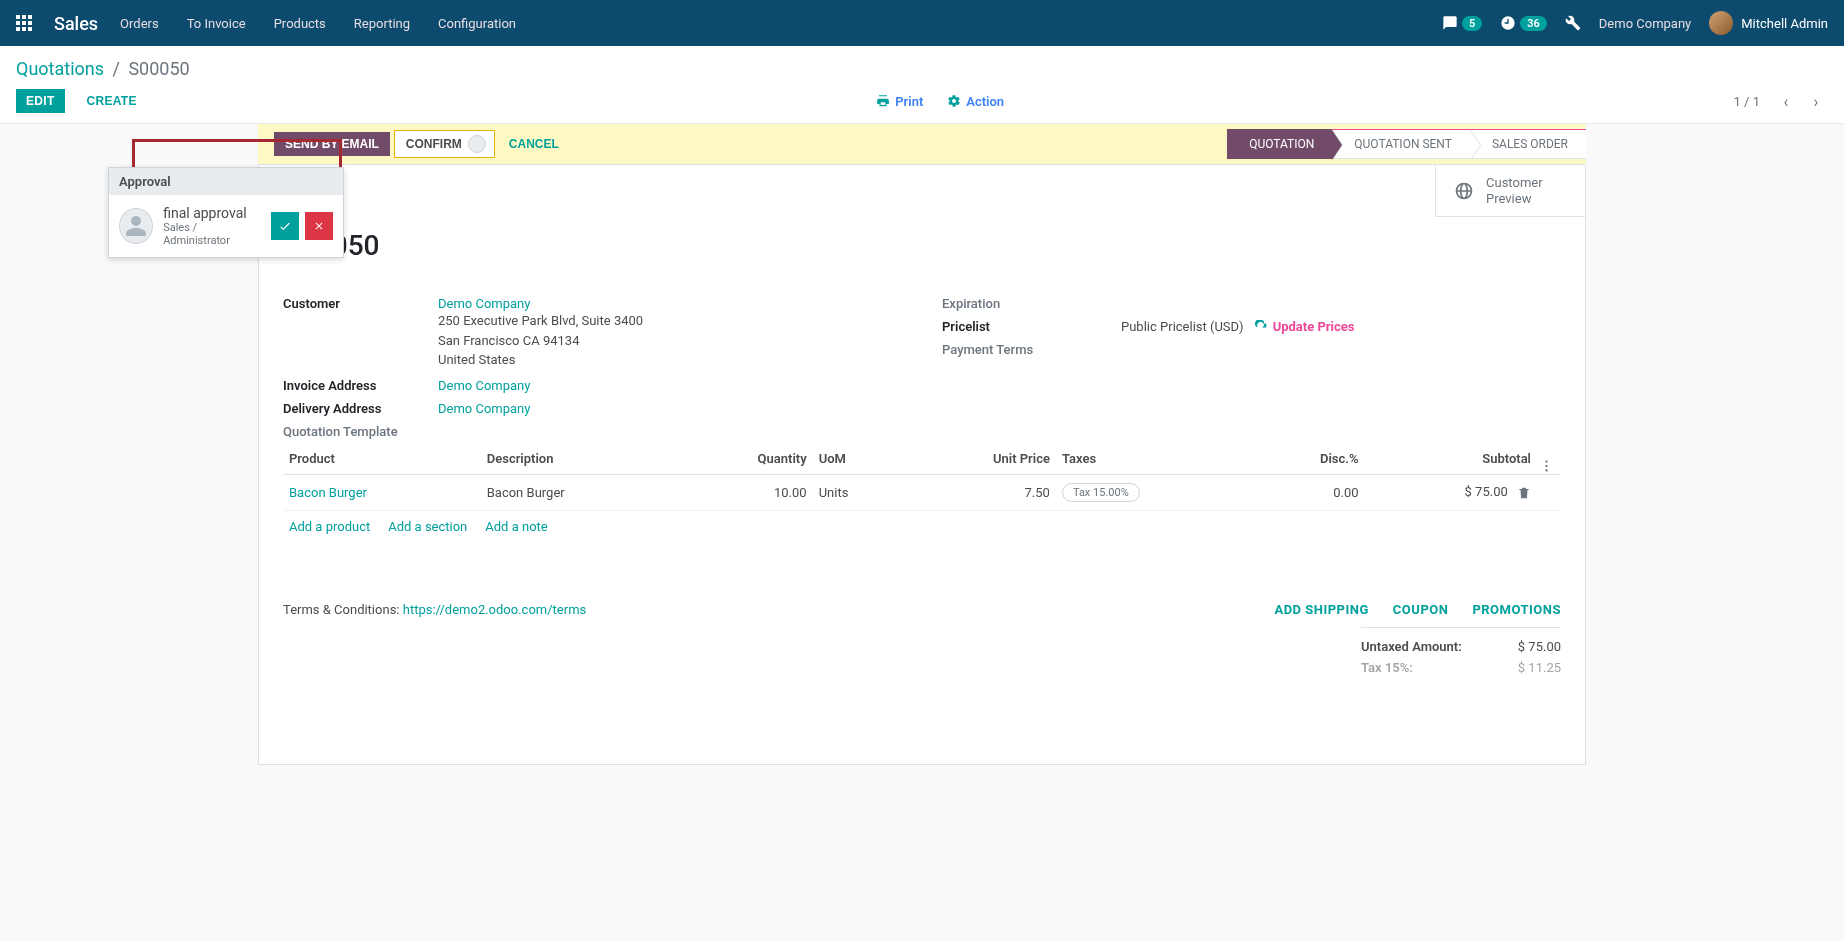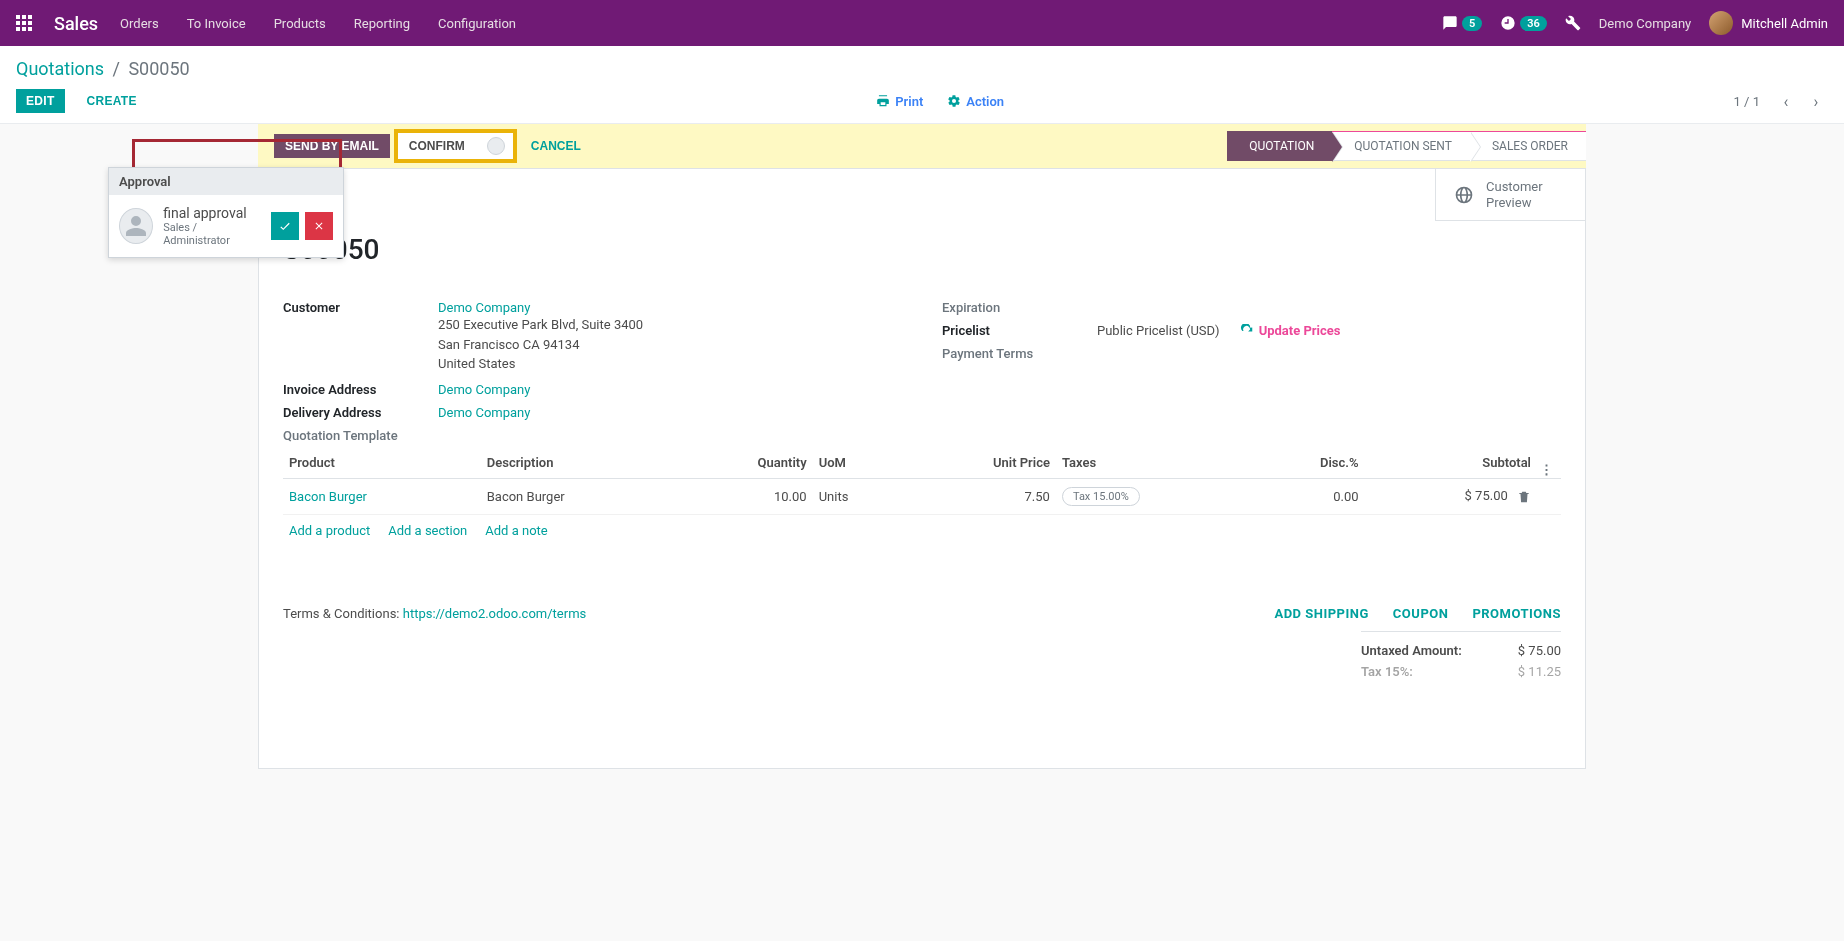--- a/index.html
+++ b/index.html
@@ -1,20 +1,20 @@
 <!DOCTYPE html>
 <html><head>
 <meta charset="utf-8">
 <style>
 * { box-sizing: border-box; margin: 0; padding: 0; }
 body { font-family: -apple-system, BlinkMacSystemFont, "Segoe UI", Roboto, "Helvetica Neue", Arial, sans-serif; font-size: 13px; color: #4c4c4c; background: #f9f9f9; }
 a { color: #00a09d; text-decoration: none; cursor: pointer; }
 
 
-.topnav { background: #701a75; color: #fff; height: 46px; display: flex; align-items: center; padding: 0 16px; justify-content: space-between; }
+.topnav { background: #0c4a6e; color: #fff; height: 46px; display: flex; align-items: center; padding: 0 16px; justify-content: space-between; }
 .topnav-left { display: flex; align-items: center; gap: 22px; }
 .apps-icon { display: grid; grid-template-columns: repeat(3,4px); grid-template-rows: repeat(3,4px); gap: 2px; cursor: pointer; }
 .apps-icon span { background: #fff; width: 4px; height: 4px; }
 .brand { font-size: 18px; font-weight: 500; color: #fff; }
 .menu { display: flex; gap: 28px; }
 .menu-item { color: #e6dde3; cursor: pointer; font-size: 13px; }
 .topnav-right { display: flex; align-items: center; gap: 18px; }
 .badge { background: #00a09d; color: #fff; border-radius: 10px; padding: 1px 7px; font-size: 11px; font-weight: 600; }
 .chat-wrap, .activity-wrap { display: flex; align-items: center; gap: 4px; cursor: pointer; }
 .icon-svg { width: 16px; height: 16px; fill: #fff; }
@@ -36,21 +36,21 @@
 .controlbar-center { flex: 1; display: flex; justify-content: center; gap: 24px; }
 .ctrl-action { color: #3b82f6; font-weight: 600; cursor: pointer; display: inline-flex; align-items: center; gap: 5px; font-size: 13px; }
 .controlbar-right { display: flex; align-items: center; gap: 14px; color: #6c757d; }
 .pager-arrows { display: flex; gap: 6px; }
 .pager-arrow { width: 24px; height: 24px; display: flex; align-items: center; justify-content: center; cursor: pointer; color: #6c757d; font-size: 16px; }
 
 
 .statusbar { background: #fef9c3; border-bottom: 1px solid #dee2e6; display: flex; align-items: center; padding: 5px 0 5px 16px; position: relative; }
 .status-left { display: flex; gap: 4px; align-items: center; }
 .btn-send { background: #714b67; color: #fff; border: none; padding: 5px 11px; font-size: 12px; font-weight: 600; cursor: pointer; text-transform: uppercase; }
-.btn-confirm { background: #fff; color: #4c4c4c; border: 4px solid #eab308; padding: 4px 8px 4px 11px; font-size: 12px; font-weight: 600; cursor: pointer; text-transform: uppercase; display: inline-flex; align-items: center; gap: 22px; }
+.btn-confirm { background: #fff; color: #4c4c4c; border: 1px solid #eab308; padding: 4px 8px 4px 11px; font-size: 12px; font-weight: 600; cursor: pointer; text-transform: uppercase; display: inline-flex; align-items: center; gap: 6px; }
 .btn-confirm .mini-avatar { width: 18px; height: 18px; border-radius: 50%; background: #e9ecef; border: 1px solid #ced4da; }
 .btn-cancel-s { background: transparent; color: #00a09d; border: none; padding: 5px 10px; font-size: 12px; font-weight: 600; cursor: pointer; text-transform: uppercase; }
 .status-right { margin-left: auto; display: flex; align-items: stretch; height: 30px; }
 .chevron { position: relative; display: flex; align-items: center; padding: 0 18px 0 22px; font-size: 12px; font-weight: 400; text-transform: uppercase; color: #6c757d; background: #fff; border-top: 1px solid #ec4899; border-bottom: 1px solid #dee2e6; }
 .chevron.active { background: #714b67; color: #fff; border-color: #714b67; }
 .chevron::after { content: ""; position: absolute; right: -10px; top: 0; border-top: 15px solid transparent; border-bottom: 15px solid transparent; border-left: 10px solid #fff; z-index: 2; }
 .chevron.active::after { border-left-color: #714b67; }
 .chevron::before { content: ""; position: absolute; right: -11px; top: 0; border-top: 15px solid transparent; border-bottom: 15px solid transparent; border-left: 10px solid #dee2e6; z-index: 1; }
 .chevron:last-child::after, .chevron:last-child::before { display: none; }
 
@@ -74,21 +74,21 @@
 .stat-btn .globe { width: 20px; height: 20px; fill: #6c757d; }
 .stat-btn .txt { font-size: 13px; color: #6c757d; line-height: 1.2; }
 .sheet-inner { padding: 24px 24px 0 24px; }
 .rec-title { font-size: 28px; font-weight: 500; color: #212529; margin: 40px 0 30px 0; }
 .form-grid { display: grid; grid-template-columns: 1fr 1fr; gap: 0 40px; }
 .field-row { display: flex; padding: 4px 0; }
 .field-label { width: 155px; font-weight: 600; color: #212529; flex-shrink: 0; }
 .field-label.muted { color: #6c757d; font-weight: 500; }
 .field-value { color: #4c4c4c; }
 .field-value .addr { line-height: 1.5; }
-.pricelist-row { display: flex; align-items: center; gap: 20px; }
+.pricelist-row { display: flex; align-items: center; gap: 10px; margin-left: 24px; }
 .update-link { color: #ec4899; font-weight: 700; display: inline-flex; align-items: center; gap: 5px; cursor: pointer; }
 
 
 .tabs { margin-top: 24px; border-bottom: 1px solid #dee2e6; display: flex; }
 .tab { padding: 10px 16px; border: 1px solid transparent; border-bottom: none; color: #6c757d; cursor: pointer; font-size: 14px; }
 .tab.active { border-color: #dee2e6; border-bottom: 1px solid #fff; margin-bottom: -1px; color: #495057; background: #fff; border-top: 2px solid #714b67; }
 
 
 .ol-table { width: 100%; border-collapse: collapse; }
 .ol-table th { text-align: left; font-weight: 600; color: #4c4c4c; padding: 8px 6px; border-bottom: 1px solid #dee2e6; font-size: 13px; }

